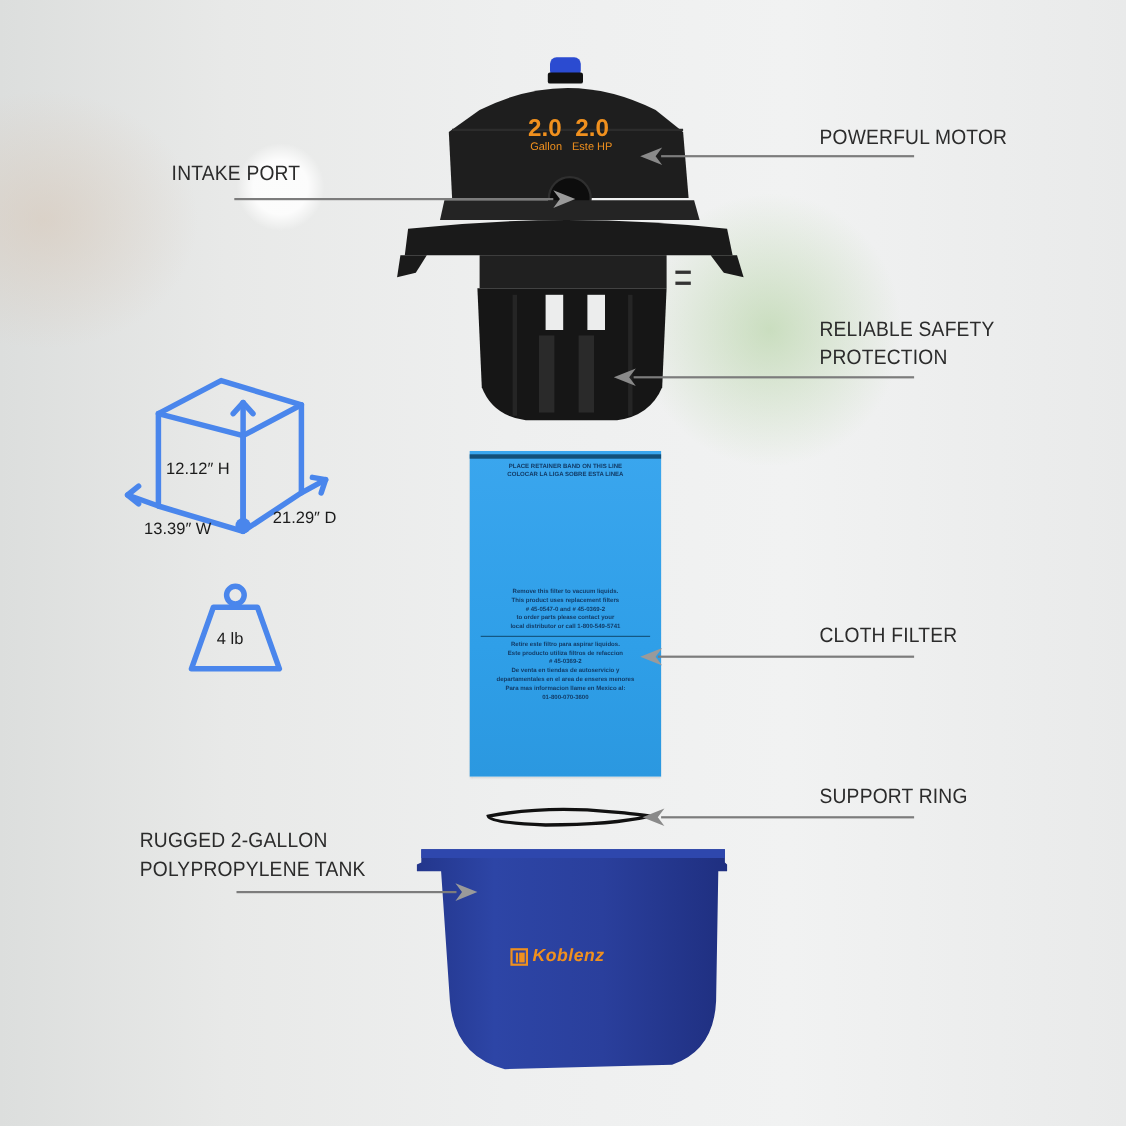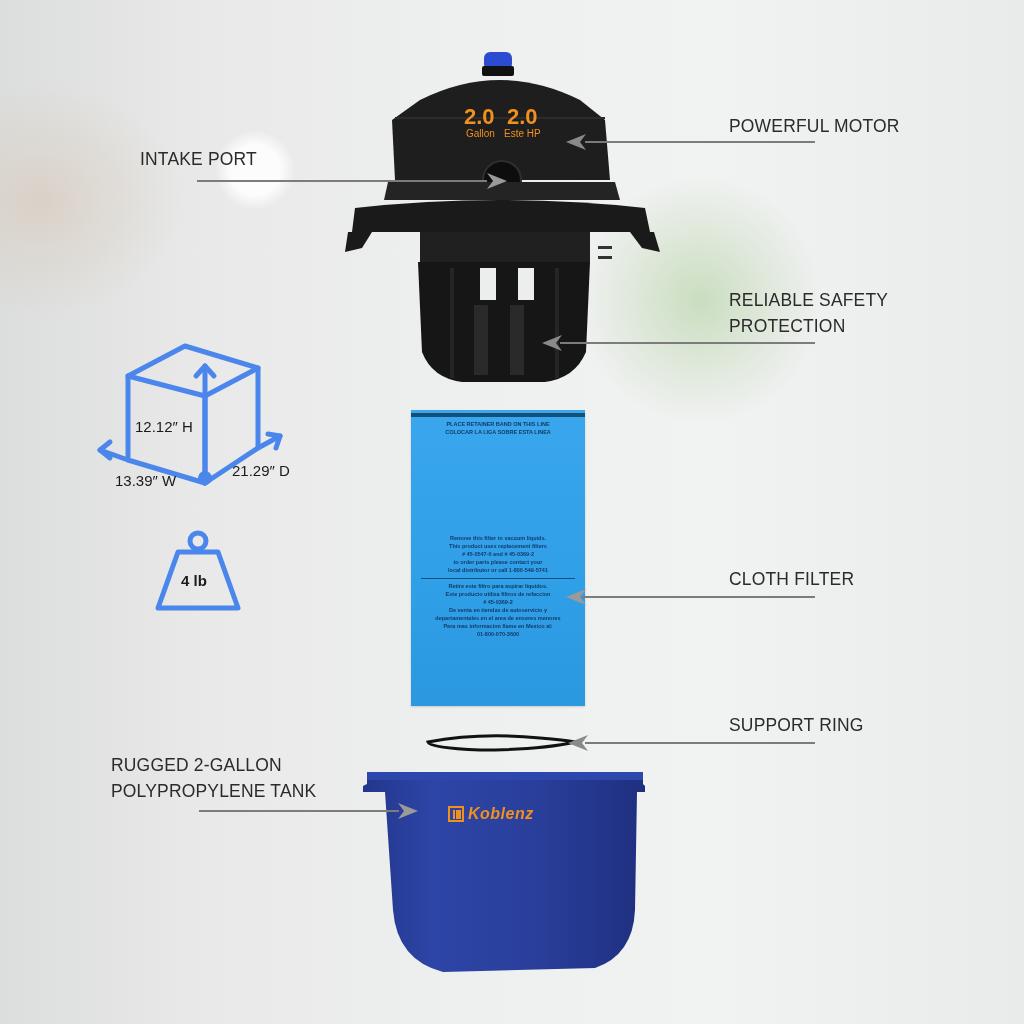--- a/index.html
+++ b/index.html
@@ -5,21 +5,21 @@
   html, body { margin: 0; padding: 0; }
   body {
     width: 1024px; height: 1024px; overflow: hidden; position: relative;
     font-family: "Liberation Sans", sans-serif;
     background:
       radial-gradient(circle at 255px 170px, rgba(255,255,255,0.85) 0 25px, rgba(255,255,255,0) 40px),
       radial-gradient(ellipse at 700px 300px, rgba(170,205,150,0.55) 0, rgba(170,205,150,0) 120px),
       radial-gradient(ellipse at 40px 200px, rgba(215,200,185,0.6) 0, rgba(215,200,185,0) 140px),
       linear-gradient(90deg, #dcdedd 0%, #e8e9e8 20%, #eeefef 45%, #f1f2f2 70%, #e9eaea 100%);
   }
-  .stage { position: absolute; inset: 0; }
+  .stage { position: absolute; inset: 0; margin-left: 16px; }
   .label {
     position: absolute; color: #2b2b2b; font-size: 19px; letter-spacing: 0.2px;
     line-height: 27px; text-transform: uppercase; transform: scaleX(0.92); transform-origin: left top;
   }
   .leader { position: absolute; height: 2px; background: #7c7c7c; }
   svg { position: absolute; overflow: visible; }
   .dim-text { position: absolute; font-size: 15px; font-weight: normal; color: #1b1b1b; }
   .filter-text { position: absolute; left: 0; right: 0; text-align: center; color: #123b66; font-size: 5.5px; font-weight: bold; line-height: 8px; }
 </style>
 </head>
@@ -96,21 +96,21 @@
         <stop offset="0" stop-color="#23368c"></stop>
         <stop offset="0.25" stop-color="#2d45a6"></stop>
         <stop offset="0.6" stop-color="#2a3f9c"></stop>
         <stop offset="1" stop-color="#1f2f80"></stop>
       </linearGradient>
     </defs>
     <path d="M12 12 L288 12 L288 24 L290 26 L290 32 L282 32 L280 150 Q278 195 240 208 L88 212 Q42 200 38 150 L30 32 L8 32 L8 26 L12 24 Z" fill="url(#tankg)"></path>
     <rect x="12" y="12" width="276" height="8" fill="#2e47ad"></rect>
   </svg>
 
-  <div style="position:absolute;left:448px;top:805px;display:flex;align-items:center;gap:4px;">
+  <div style="position:absolute;left:448px;top:861px;display:flex;align-items:center;gap:4px;">
     <span style="display:inline-block;width:16px;height:16px;border:2px solid #f0901e;box-sizing:border-box;position:relative;">
       <span style="position:absolute;left:3px;top:2px;width:2px;height:9px;background:#f0901e;"></span>
       <span style="position:absolute;left:6px;top:2px;width:5px;height:9px;background:#f0901e;"></span>
     </span>
     <span style="color:#f0901e;font-size:16px;font-weight:bold;font-style:italic;letter-spacing:0.5px;">Koblenz</span>
   </div>
 
   <div class="label" style="left:729px;top:112px;">POWERFUL MOTOR</div>
   <div class="leader" style="left:585px;top:141px;width:230px;"></div>
   <svg width="20" height="16" style="left:566px;top:134px;">
@@ -166,15 +166,15 @@
   <div class="dim-text" style="left:135px;top:418px;">12.12″ H</div>
   <div class="dim-text" style="left:115px;top:472px;">13.39″ W</div>
   <div class="dim-text" style="left:232px;top:462px;">21.29″ D</div>
 
   <svg width="100" height="90" style="left:150px;top:528px;">
     <g fill="none" stroke="#4a86ec" stroke-width="5" stroke-linejoin="round">
       <circle cx="48" cy="13" r="8"></circle>
       <path d="M28 24 L68 24 L88 80 L8 80 Z"></path>
     </g>
   </svg>
-  <div class="dim-text" style="left:181px;top:572px;font-weight:bold;font-size:15px;">4 lb</div>
+  <div class="dim-text" style="left:181px;top:572px;font-weight:normal;font-size:15px;">4 lb</div>
 
 </div>
 
 </body></html>

